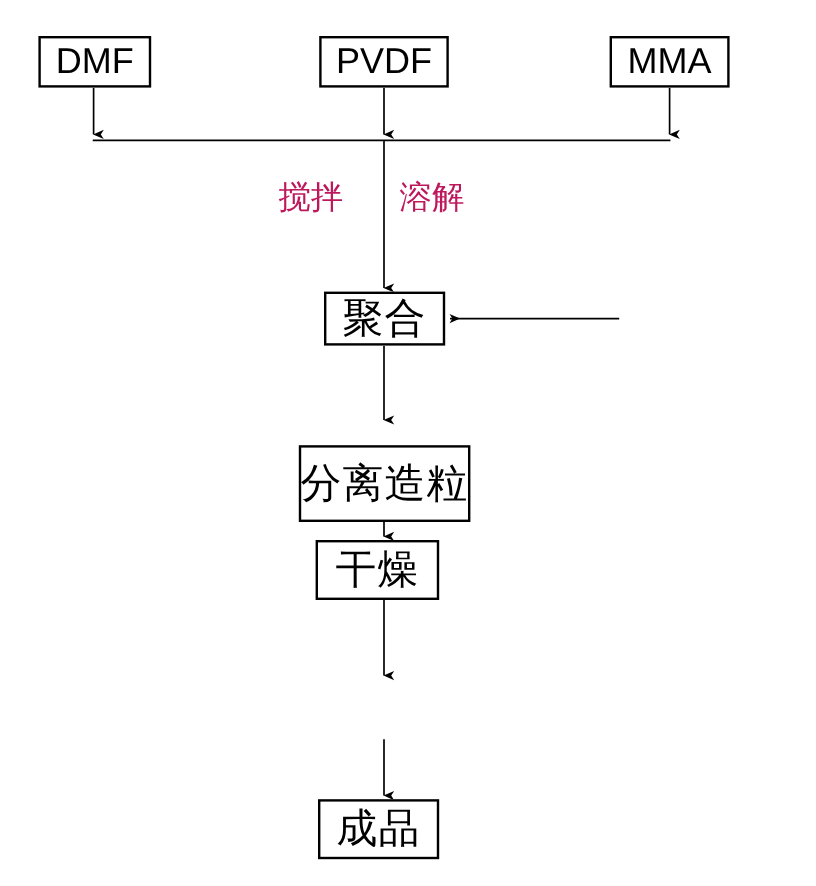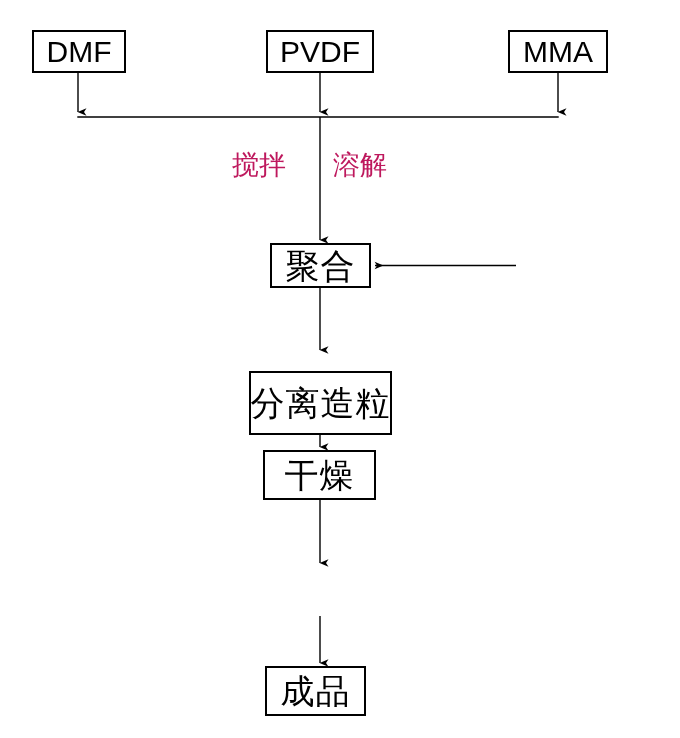--- a/index.html
+++ b/index.html
@@ -119,21 +119,21 @@
 
   <div class="node-box" style="left:270px; top:243px; width:101px; height:45px;">
     <span class="node-label label-cjk">聚合</span>
   </div>
 
 
   <div class="node-box" style="left:249px; top:371px; width:143px; height:64px;">
     <span class="node-label label-cjk">分离造粒</span>
   </div>
 
-  <div class="node-box" style="left:263px; top:450px; width:113px; height:50px;">
+  <div class="node-box" style="left:263px; top:450px; width:103px; height:50px;">
     <span class="node-label label-cjk">干燥</span>
   </div>
 
 
   <div class="node-box" style="left:265px; top:666px; width:101px; height:50px;">
     <span class="node-label label-cjk">成品</span>
   </div>
 
 </div>
 

